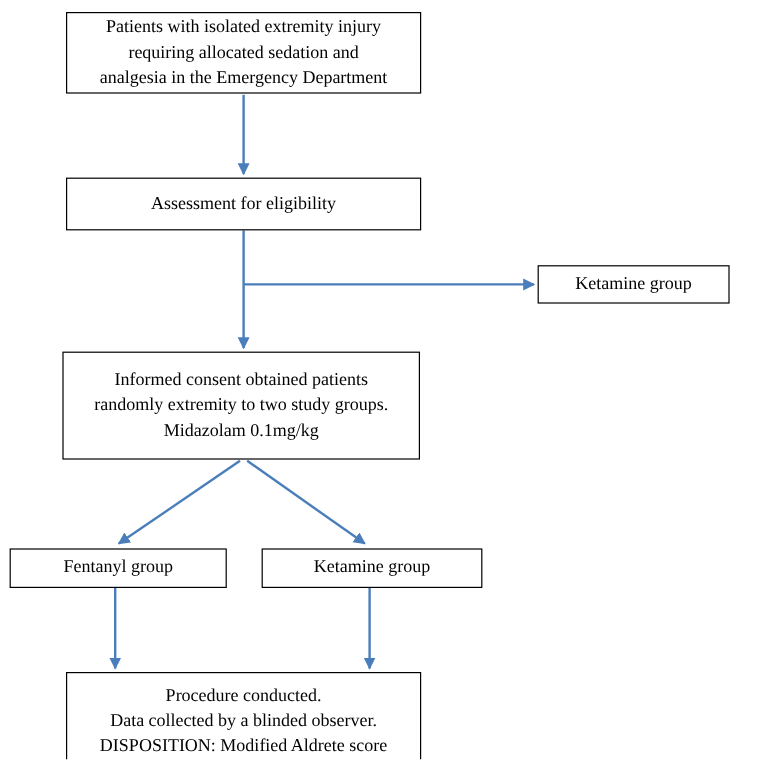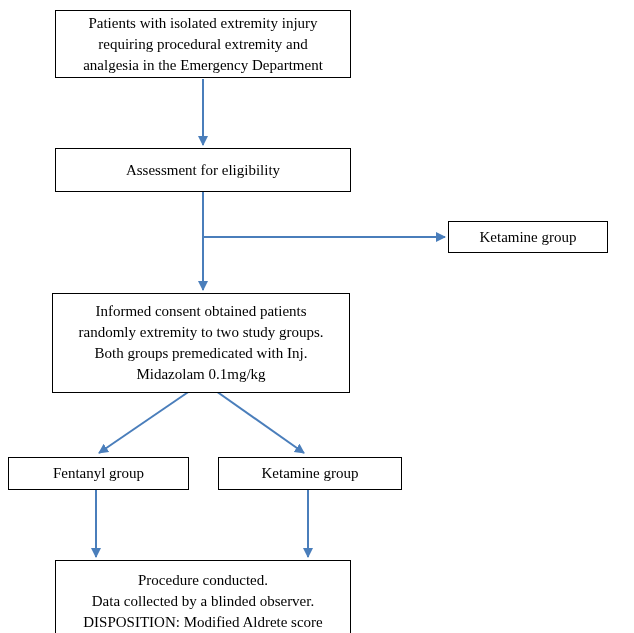--- a/index.html
+++ b/index.html
@@ -34,21 +34,21 @@
     justify-content: center;
     text-align: center;
     font-size: 15px;
     line-height: 1.4;
     box-sizing: border-box;
     padding: 2px 6px;
   }
   .box-top        { left: 55px;  top: 10px;  width: 296px; height: 68px; }
   .box-eligibility{ left: 55px;  top: 148px; width: 296px; height: 44px; }
   .box-ketamine-r { left: 448px; top: 221px; width: 160px; height: 32px; }
-  .box-consent    { left: 52px;  top: 293px; width: 298px; height: 100px; }
+  .box-consent    { left: 52px;  top: 293px; width: 298px; height: 90px; }
   .box-fentanyl   { left: 8px;   top: 457px; width: 181px; height: 33px; text-align: center; }
   .box-ketamine-b { left: 218px; top: 457px; width: 184px; height: 33px; }
   .box-outcome    { left: 55px;  top: 560px; width: 296px; height: 82px; }
   .line { display: block; }
 </style>
 </head>
 <body>
 
 <div id="canvas">
 
@@ -69,36 +69,35 @@
 
     <line x1="206" y1="384" x2="304" y2="453" stroke-width="2" marker-end="url(#ah)" stroke="#4a7ebb"></line>
 
     <line x1="96" y1="490" x2="96" y2="557" stroke-width="2" marker-end="url(#ah)" stroke="#4a7ebb"></line>
 
     <line x1="308" y1="490" x2="308" y2="557" stroke-width="2" marker-end="url(#ah)" stroke="#4a7ebb"></line>
   </svg>
 
   <div class="box box-top">
     <span class="line">Patients with isolated extremity injury</span>
-    <span class="line">requiring procedural extremity and</span>
+    <span class="line">requiring allocated sedation and</span>
     <span class="line">analgesia in the Emergency Department</span>
   </div>
 
   <div class="box box-eligibility">
     <span class="line">Assessment for eligibility</span>
   </div>
 
   <div class="box box-ketamine-r">
     <span class="line">Ketamine group</span>
   </div>
 
   <div class="box box-consent">
     <span class="line">Informed consent obtained patients</span>
     <span class="line">randomly extremity to two study groups.</span>
-    <span class="line">Both groups premedicated with Inj.</span>
     <span class="line">Midazolam 0.1mg/kg</span>
   </div>
 
   <div class="box box-fentanyl">
     <span class="line">Fentanyl group</span>
   </div>
 
   <div class="box box-ketamine-b">
     <span class="line">Ketamine group</span>
   </div>

